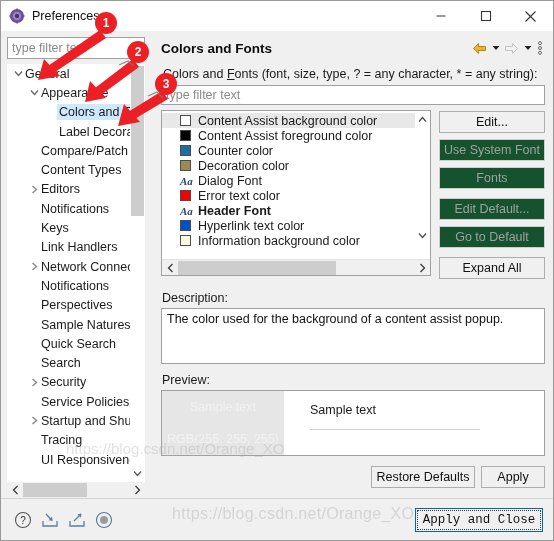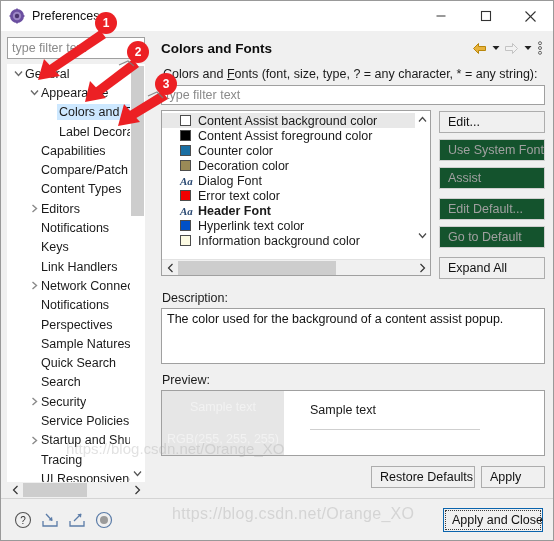--- a/index.html
+++ b/index.html
@@ -180,21 +180,21 @@
   #clist-hsb .track { flex:1 1 auto; height:16px; position:relative; }
   #clist-hsb .hthumb { position:absolute; left:0; top:1px; height:14px; width:67%; background:#cdcdcd; }
 
   #listbtns {
     flex:1 1 auto; margin-left:8px; display:flex; flex-direction:column;
     padding-top:1px;
   }
   .btn {
     height:22px; background:#f0f0f0; border:1px solid #adadad;
     font-family:"Liberation Sans", sans-serif; font-size:12.5px; color:#111;
-    display:flex; align-items:center; white-space:nowrap;padding-left:8px;
+    display:flex; align-items:center; justify-content:center; white-space:nowrap;
   }
   .btn.dis { color:#a0a0a0; border-color:#cfcfcf; background:#14532d; }
   .gap6 { height:6px; flex:0 0 6px; }
   .gap9 { height:9px; flex:0 0 9px; }
 
   #desclabel { margin:12px 0 3px 1px; font-size:12.5px; }
   #descbox {
     height:56px; border:1px solid #a0a0a0; background:#fff;
     padding:3px 5px; font-size:12.5px; color:#111;
   }
@@ -226,21 +226,21 @@
     padding:0 10px 0 12px; position:relative;
   }
   #bottom-icons { display:flex; align-items:center; gap:8px; }
   .bicon { width:19px; height:19px; display:flex; align-items:center; justify-content:center; }
   #bottom-right { position:absolute; right:10px; display:flex; gap:6px; }
   #bottom-right .btn { height:24px; }
   .btn.focus {
     border:1px solid #0a64ad; outline:1px dotted #3a3a3a; outline-offset:-3px;
     background:#f0f0f0;
   }
-  #apply-close { width:100px; }
+  #apply-close { width:128px;font-family:Liberation Mono, monospace; }
   #cancel-btn { width:96px; }
 
   
   .anno-circle {
     position:absolute; width:22px; height:22px; border-radius:50%;
     background:#ec2024; color:#fff; font-size:12px; font-weight:bold;
     display:flex; align-items:center; justify-content:center;
     font-family:"Liberation Sans", sans-serif; z-index:40;
   }
   #anno-svg { position:absolute; left:0; top:0; width:554px; height:541px; z-index:35; pointer-events:none; }
@@ -326,24 +326,20 @@
               <li class="tnode ind2 sel">
                 <span class="twist"></span>
                 <span class="tlabel">Colors and Fonts</span>
               </li>
               <li class="tnode ind2">
                 <span class="twist"></span>
                 <span class="tlabel">Label Decorations</span>
               </li>
               <li class="tnode ind1">
                 <span class="twist"></span>
-                <span class="tlabel">Capabilities</span>
-              </li>
-              <li class="tnode ind1">
-                <span class="twist"></span>
                 <span class="tlabel">Compare/Patch</span>
               </li>
               <li class="tnode ind1">
                 <span class="twist"></span>
                 <span class="tlabel">Content Types</span>
               </li>
               <li class="tnode ind1">
                 <span class="twist">
                   <svg width="7" height="9" viewBox="0 0 7 9">
                     <path d="M1.5 1 L5.5 4.5 L1.5 8" fill="none" stroke="#8a8a8a" stroke-width="1.4"></path>
@@ -563,21 +559,21 @@
         <div id="listbtns">
             <div class="btn">
               <span>Edit...</span>
             </div>
             <div class="gap6"></div>
             <div class="btn dis">
               <span>Use System Font</span>
             </div>
             <div class="gap6"></div>
             <div class="btn dis">
-              <span>Assist</span>
+              <span>Fonts</span>
             </div>
             <div class="gap9"></div>
             <div class="btn dis">
               <span>Edit Default...</span>
             </div>
             <div class="gap6"></div>
             <div class="btn dis">
               <span>Go to Default</span>
             </div>
             <div class="gap9"></div>

